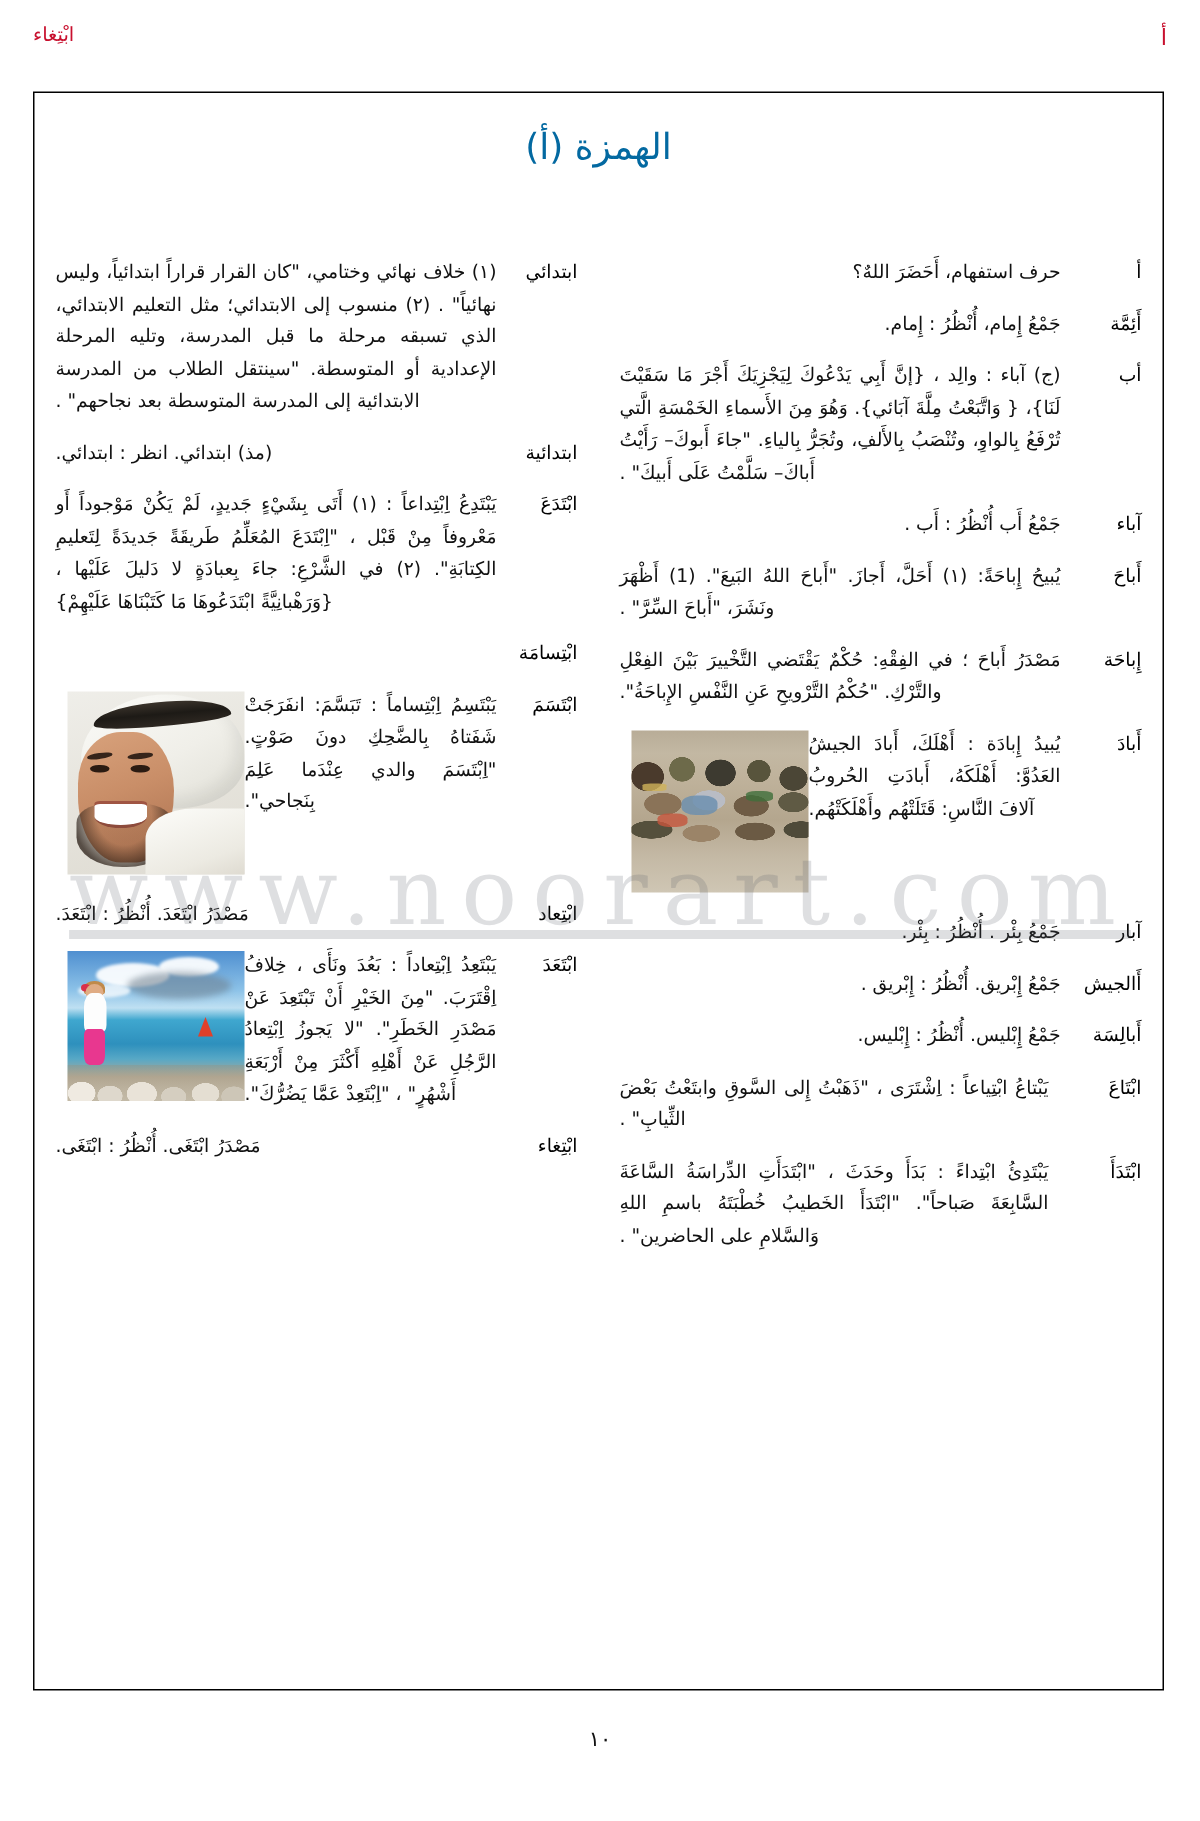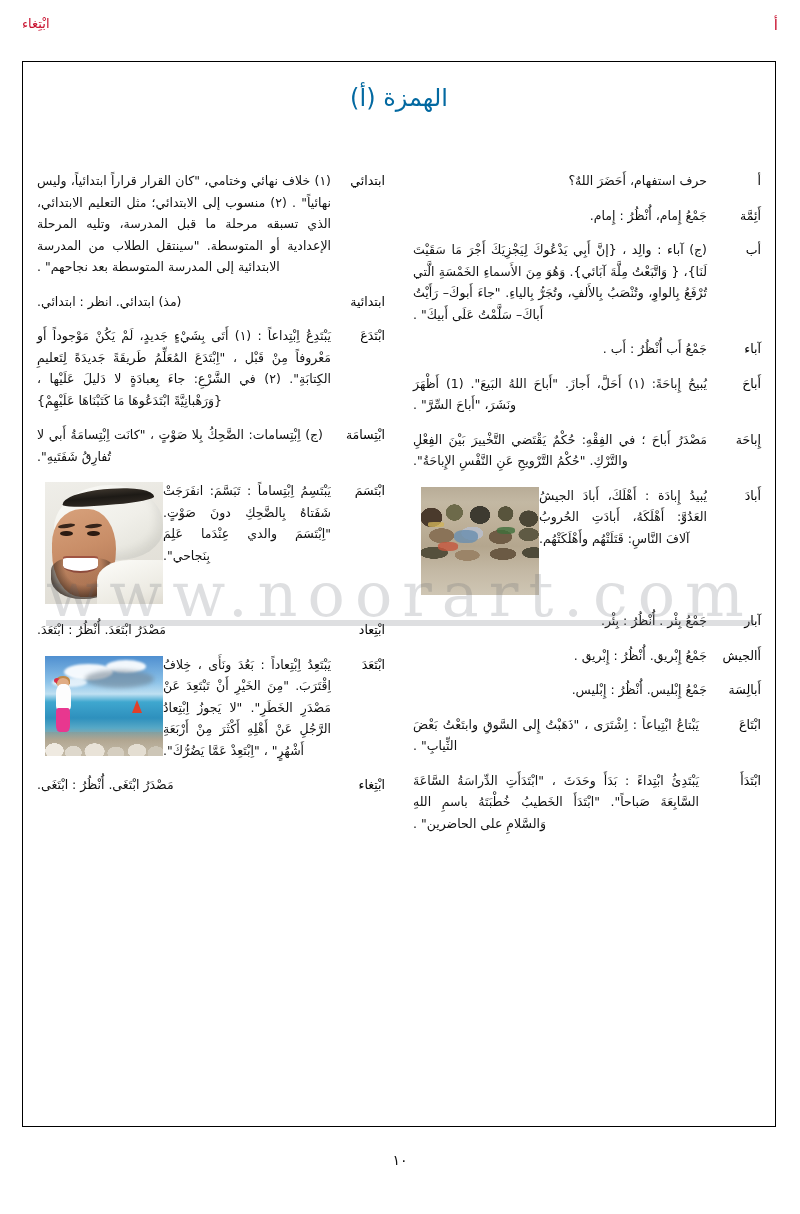--- a/index.html
+++ b/index.html
@@ -460,21 +460,20 @@
           <div class="body endleft">(مذ) ابتدائي. انظر : ابتدائي.</div>
         </div>
 
         <div class="entry">
           <div class="headword">ابْتَدَعَ</div>
           <div class="body">يَبْتَدِعُ اِبْتِداعاً : (١) أَتَى بِشَيْءٍ جَديدٍ، لَمْ يَكُنْ مَوْجوداً أَو مَعْروفاً مِنْ قَبْل ، "اِبْتَدَعَ المُعَلِّمُ طَريقَةً جَديدَةً لِتَعليمِ الكِتابَةِ". (٢) في الشَّرْعِ: جاءَ بِعبادَةٍ لا دَليلَ عَلَيْها ، {وَرَهْبانِيَّةً ابْتَدَعُوهَا مَا كَتَبْنَاهَا عَلَيْهِمْ}</div>
         </div>
 
         <div class="entry">
           <div class="headword wide">ابْتِسامَة</div>
-          <div class="body">(ج) اِبْتِسامات: الضَّحِكُ بِلا صَوْتٍ ، "كانَت اِبْتِسامَةُ أَبي لا تُفارِقُ شَفَتَيهِ".</div>
         </div>
 
         <div class="entry hasfig">
           <div class="headword">ابْتَسَمَ</div>
           <div class="body figwrap">
             <span class="fig photo photo-man">
               <span class="headdress"></span>
               <span class="agal"></span>
               <span class="face"></span>
               <span class="brow-l"></span>

